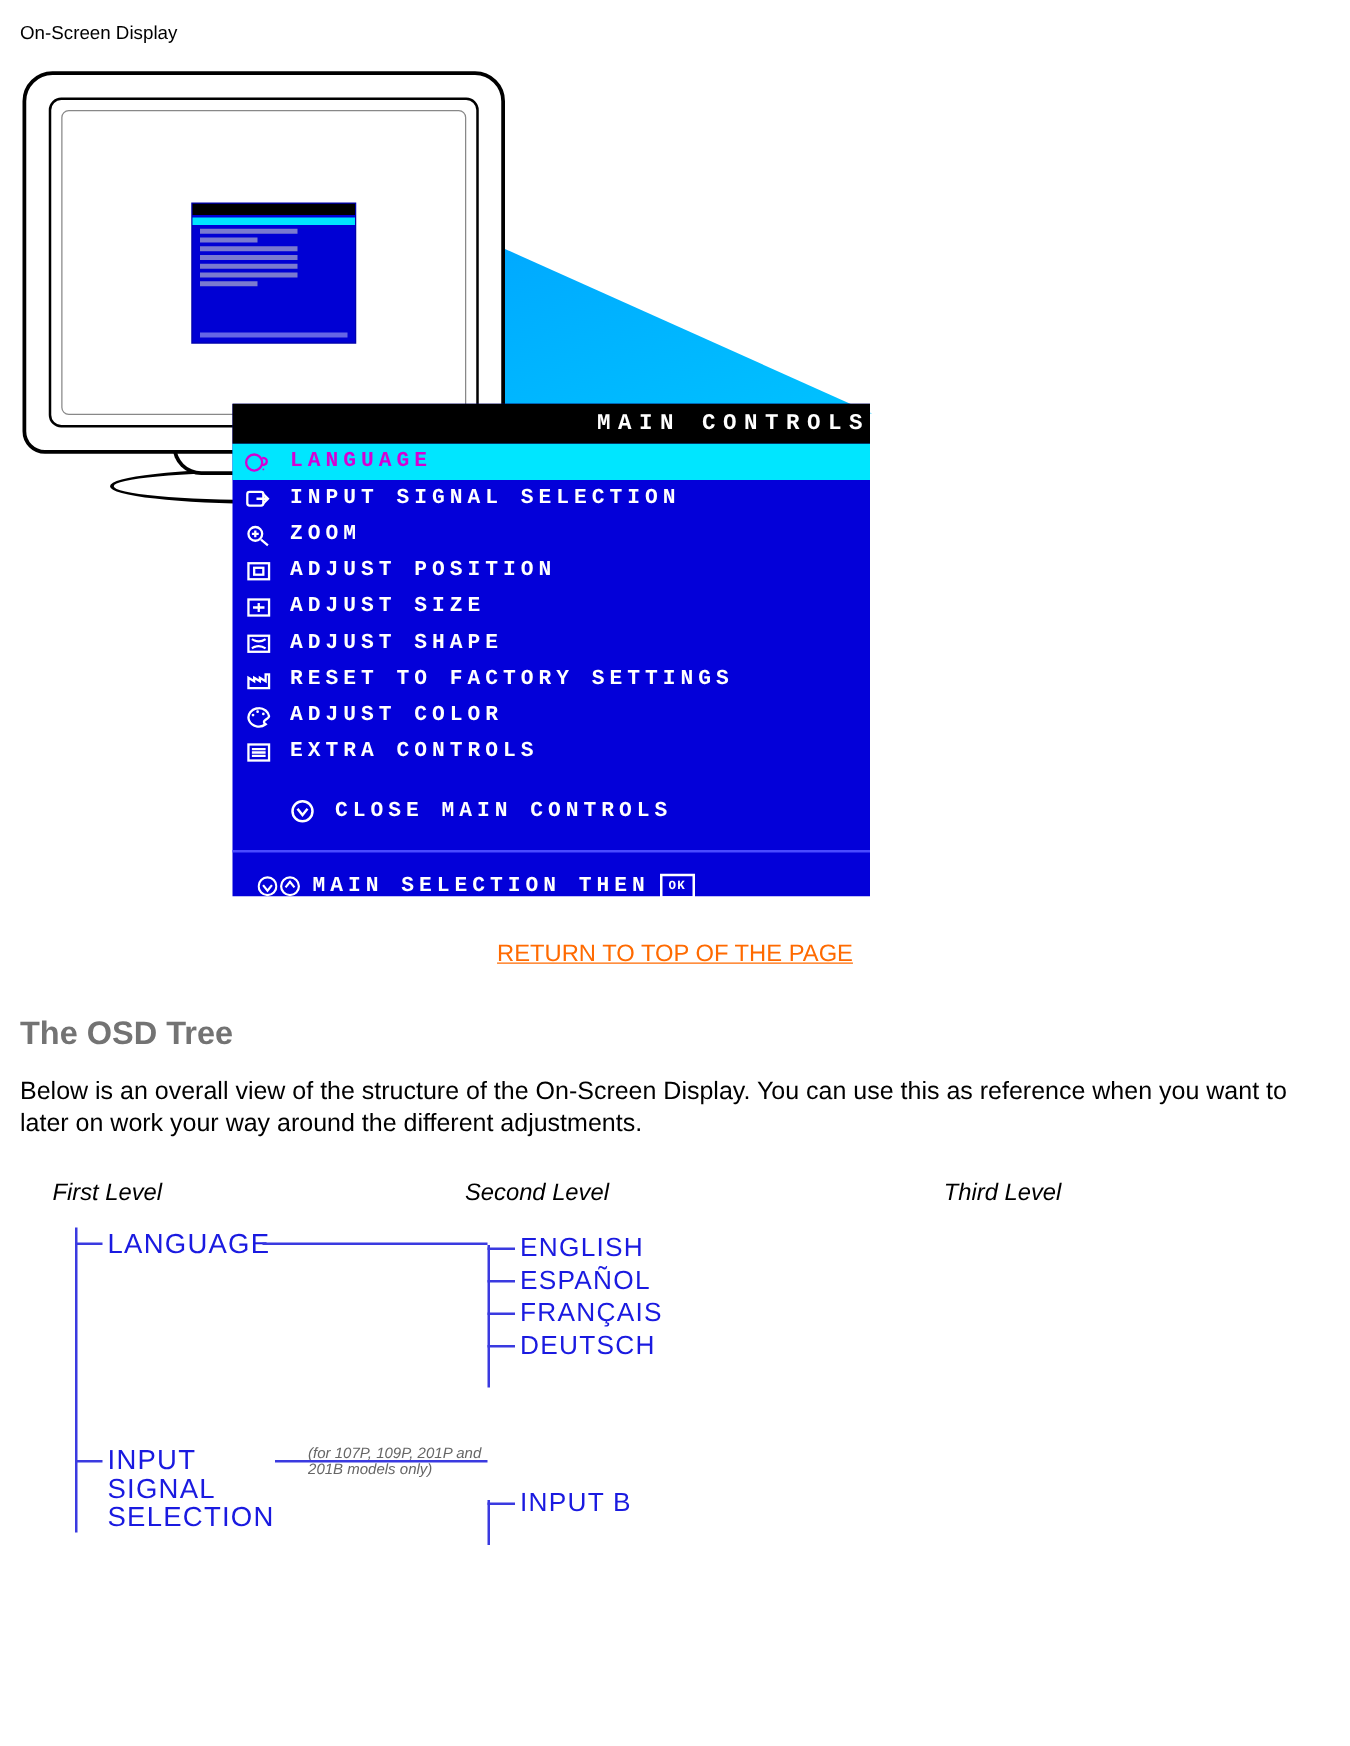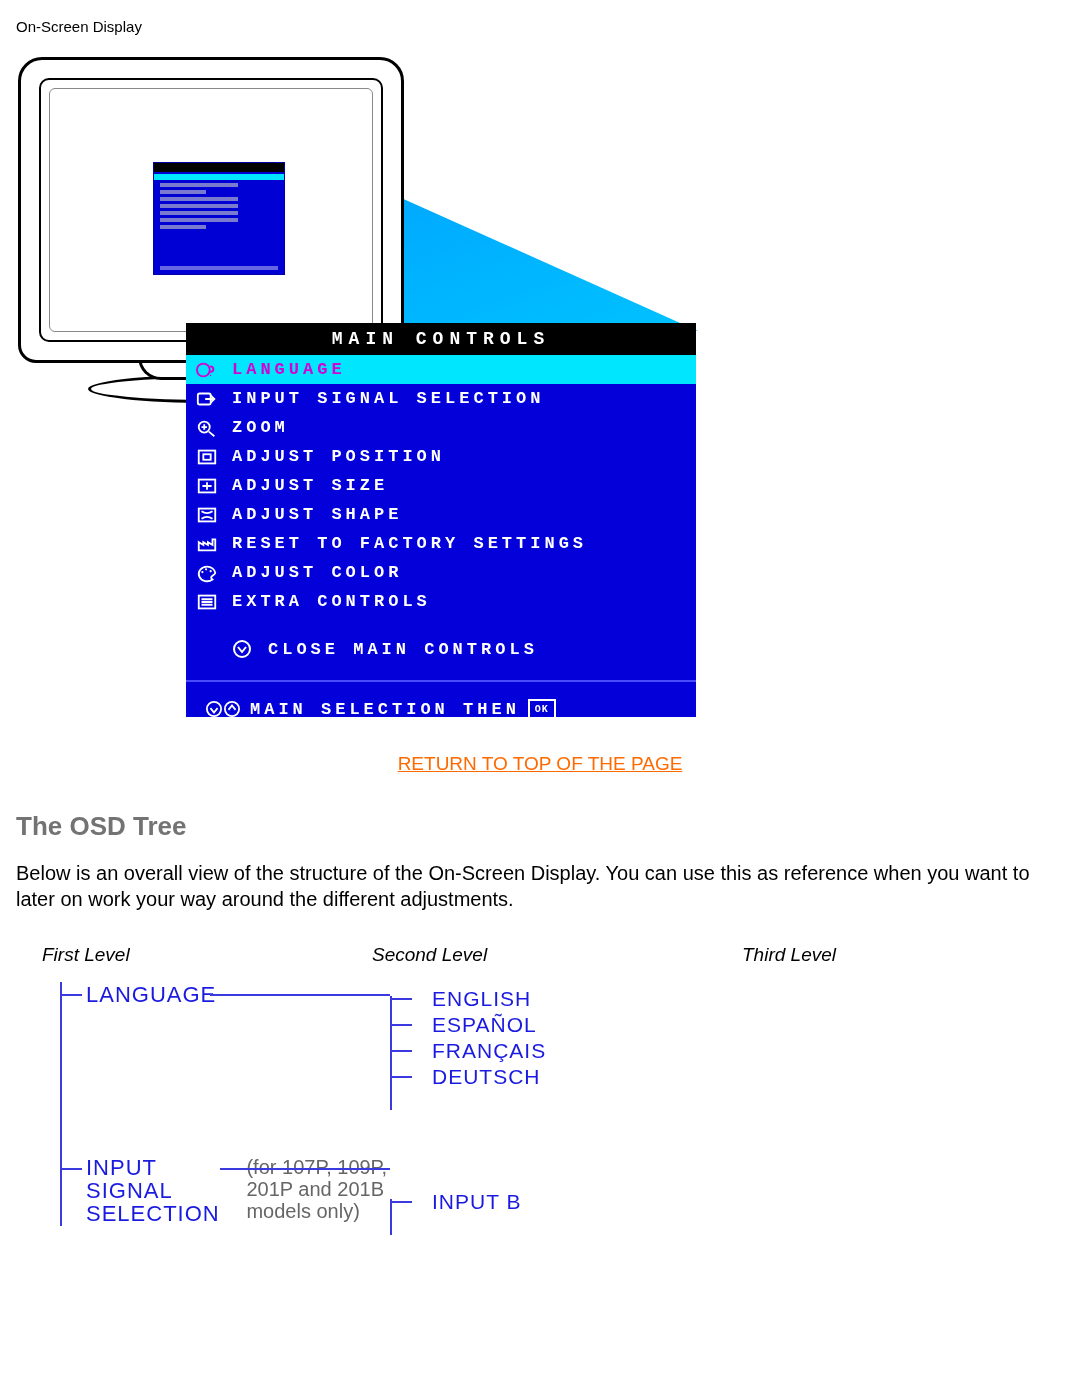--- a/index.html
+++ b/index.html
@@ -15,21 +15,21 @@
   .crt-base{position:absolute;left:70px;top:318px;width:240px;height:22px;border:3px solid #000;border-radius:50%;background:#fff;}
   
   .mini-osd{position:absolute;left:104px;top:74px;width:130px;height:102px;background:#0000d4;border-top:9px solid #000;box-shadow:0 0 0 1px #00a;}
   .mini-osd .mini-hl{display:block;height:6px;background:#00e6ff;margin-top:2px;}
   .mini-osd .mini-line{display:block;height:4px;background:#ccc;margin:3px 6px 0 6px;opacity:.6;width:60%;}
   .mini-osd .mini-line.s{width:35%;}
   .mini-osd .mini-foot{position:absolute;bottom:4px;left:6px;right:6px;height:4px;background:#fff;opacity:.4;}
   .proj{position:absolute;left:104px;top:74px;width:576px;height:200px;background:linear-gradient(160deg,#0098ff 0%,#00c2ff 100%);clip-path:polygon(0 0,130px 0,100% 100%,12% 100%);opacity:1;}
   
   .osd{position:absolute;left:168px;top:266px;width:510px;height:394px;background:#0300d9;}
-  .osd-title{background:#000;color:#fff;height:32px;line-height:32px;text-align:center;font-family:"Courier New",monospace;font-weight:bold;letter-spacing:6px;font-size:18px;}
+  .osd-title{background:#000;color:#fff;height:32px;line-height:32px;text-align:right;font-family:"Courier New",monospace;font-weight:bold;letter-spacing:6px;font-size:18px;}
   .osd-row{display:flex;align-items:center;height:29px;padding:0 10px;font-family:"Courier New",monospace;color:#fff;font-weight:bold;letter-spacing:4px;font-size:17px;}
   .osd-row.sel{background:#00e6ff;color:#d400d4;}
   .osd-row .ic{width:22px;height:20px;margin-right:14px;flex:none;display:flex;align-items:center;justify-content:center;}
   .osd-row .ic svg{width:22px;height:20px;}
   .osd-row.sel .ic svg{stroke:#d400d4;fill:none;}
   .osd-row .ic svg{stroke:#fff;fill:none;stroke-width:2;}
   .osd-gap{height:18px;}
   .osd-close{display:flex;align-items:center;justify-content:flex-start;padding:0 10px 0 46px;height:30px;color:#fff;font-family:"Courier New",monospace;font-weight:bold;letter-spacing:4px;font-size:17px;}
   .osd-close .ic{width:22px;height:20px;margin-right:14px;display:flex;}
   .osd-sep{height:2px;background:#4a4aff;margin:16px 0 10px 0;}
@@ -39,31 +39,31 @@
   
   .return-link{display:block;text-align:center;color:#ff6a00;font-size:19px;margin:46px 0 36px 0;text-decoration:underline;}
   
   .sect-head{color:#737373;font-size:26px;font-weight:bold;margin:4px 0 18px 4px;}
   .body-text{font-size:20px;line-height:1.3;margin:0 6px 32px 4px;}
   
   .tree{position:relative;margin-left:30px;font-family:"Gill Sans","Trebuchet MS",Arial,sans-serif;}
   .level-labels{display:flex;font-style:italic;color:#000;font-size:19px;margin-bottom:16px;}
   .lv1{width:330px;}
   .lv2{width:370px;}
-  .lv3{flex:1;}
+  .lv3{flex:1;margin-left:13px;}
   .tree-body{position:relative;padding-left:18px;}
   .vline-main{position:absolute;left:18px;top:0;bottom:0;width:2px;background:#3a3ae0;}
   .node1{position:relative;margin-bottom:34px;}
   .node1 .h1line{position:absolute;left:0;top:12px;width:22px;height:2px;background:#3a3ae0;}
   .node1-label{color:#1a1ae0;font-size:22px;letter-spacing:1px;margin-left:26px;display:inline-block;}
-  .node1-note{color:#666;font-size:20px;display:inline-block;margin-left:6px;vertical-align:top;line-height:1.1;}
+  .node1-note{color:#666;font-style:italic;font-size:12px;display:inline-block;margin-left:6px;vertical-align:top;line-height:1.1;}
   .children{position:relative;margin-left:330px;margin-top:-22px;}
   .children.wnote{margin-top:-36px;}
   .cvline{position:absolute;left:0;top:10px;width:2px;background:#3a3ae0;}
-  .child{position:relative;height:26px;display:flex;align-items:center;padding-left:16px;}
+  .child{position:relative;height:26px;display:flex;align-items:center;}
   .child .chline{position:absolute;left:0;top:12px;width:22px;height:2px;background:#3a3ae0;}
   .child-label{color:#1a1ae0;font-size:21px;letter-spacing:1px;margin-left:26px;}
   .conn-h{position:absolute;height:2px;background:#3a3ae0;}
   
   .footer{position:absolute;bottom:16px;left:12px;font-size:14.5px;color:#000;}
 </style>
 </head>
 <body>
 
 <div class="page">

